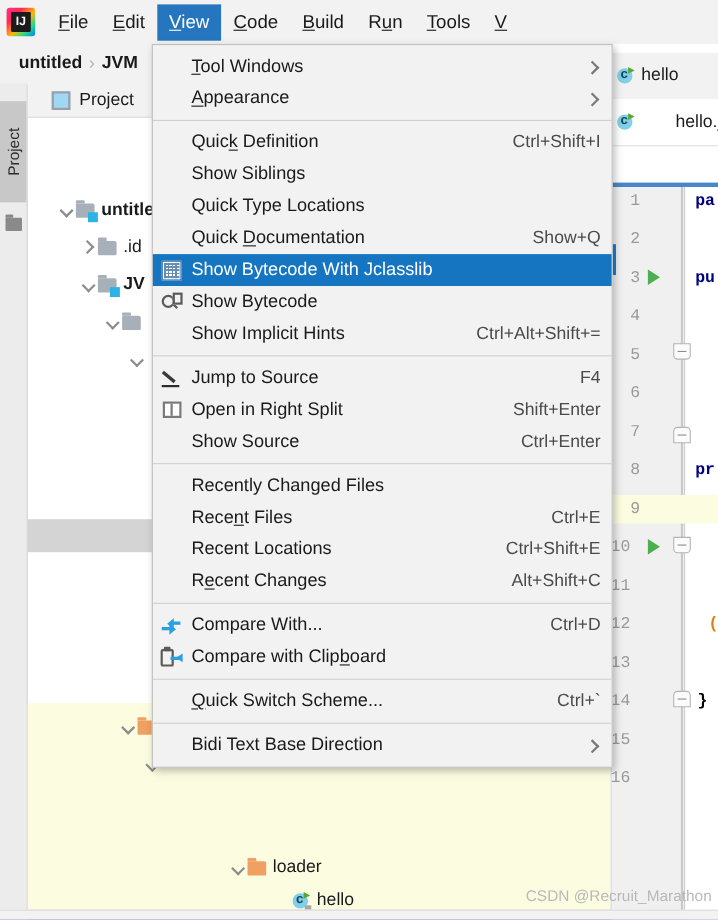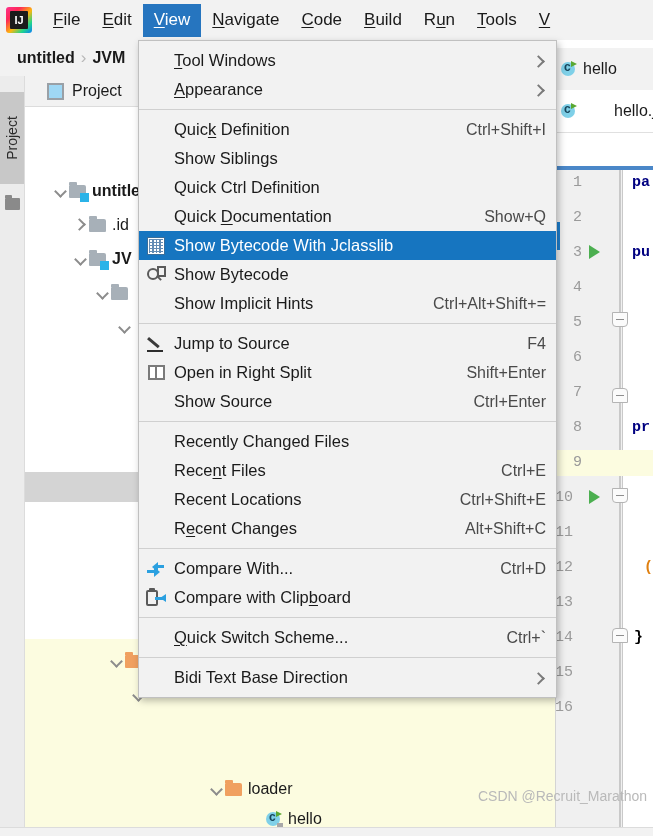--- a/index.html
+++ b/index.html
@@ -567,21 +567,21 @@
     width: 0; height: 0;
     border-right: 6px solid #2ba0e0;
     border-top: 4px solid transparent;
     border-bottom: 4px solid transparent;
   }
 
   
   #watermark {
     position: absolute;
     right: 6px;
-    bottom: 32px;
+    bottom: 14px;
     font-size: 14px;
     color: #b9b9b9;
     white-space: nowrap;
     text-align: right;
   }
   #statusbar {
     position: absolute;
     left: 0; bottom: 0;
     width: 653px; height: 8px;
     background: #f2f2f2;
@@ -593,21 +593,20 @@
 
 <div id="app">
 
   <div id="menubar">
     <div id="ij-logo">
       <div class="inner">IJ</div>
     </div>
     <div class="menu-top"><span class="mn">F</span>ile</div>
     <div class="menu-top"><span class="mn">E</span>dit</div>
     <div class="menu-top active"><span class="mn">V</span>iew</div>
-    <div class="menu-top"><span class="mn">N</span>avigate</div>
     <div class="menu-top"><span class="mn">C</span>ode</div>
     <div class="menu-top"><span class="mn">B</span>uild</div>
     <div class="menu-top">R<span class="mn">u</span>n</div>
     <div class="menu-top"><span class="mn">T</span>ools</div>
     <div class="menu-top"><span class="mn">V</span></div>
   </div>
 
   <div id="breadcrumb">
     <div class="pad"></div>
     <div class="crumb">untitled</div>
@@ -786,21 +785,21 @@
       <div class="mi-text">Quic<span class="mn">k</span> Definition</div>
       <div class="mi-accel">Ctrl+Shift+I</div>
     </div>
     <div class="mi">
       <div class="mi-icon"></div>
       <div class="mi-text">Show Siblings</div>
       <div class="mi-accel"></div>
     </div>
     <div class="mi">
       <div class="mi-icon"></div>
-      <div class="mi-text">Quick Ctrl Definition</div>
+      <div class="mi-text">Quick Type Locations</div>
       <div class="mi-accel"></div>
     </div>
     <div class="mi">
       <div class="mi-icon"></div>
       <div class="mi-text">Quick <span class="mn">D</span>ocumentation</div>
       <div class="mi-accel">Show+Q</div>
     </div>
     <div class="mi sel">
       <div class="mi-icon">
         <span class="ico-jclasslib"></span>

